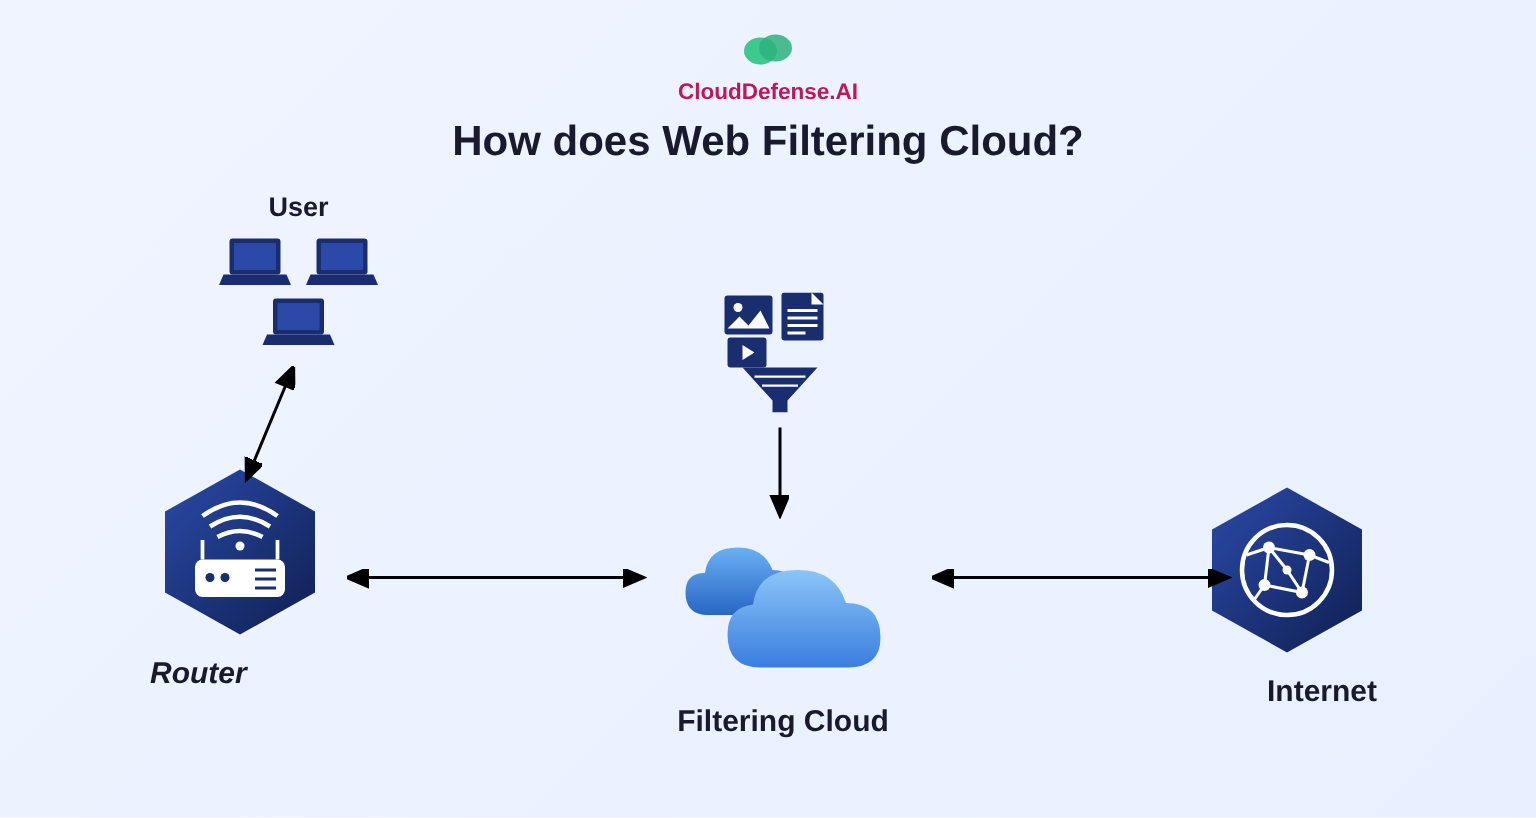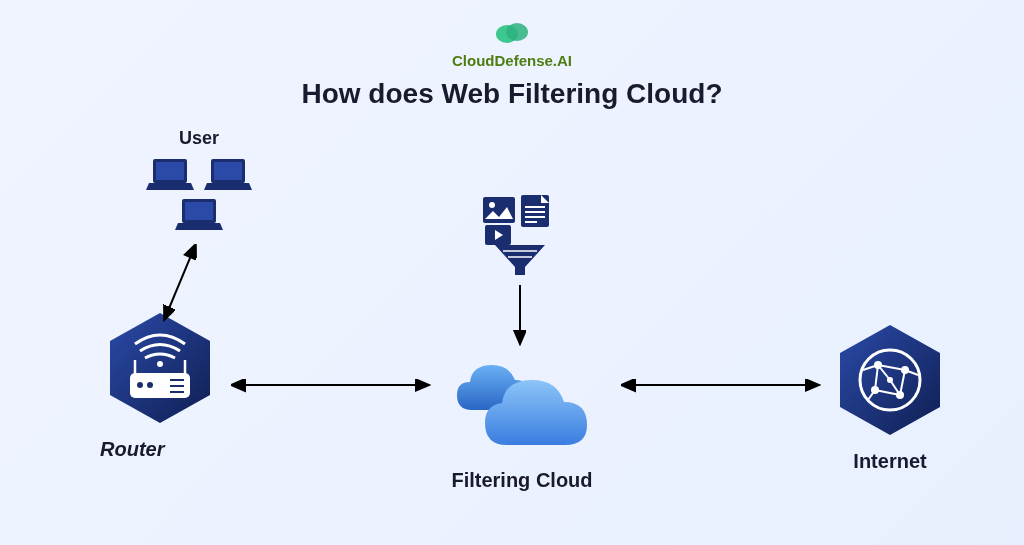--- a/index.html
+++ b/index.html
@@ -18,21 +18,21 @@
       transform: translateX(-50%);
       text-align: center;
     }
     .logo-icon {
       display: inline-block;
       margin-bottom: 4px;
     }
     .logo-text {
       font-size: 15px;
       font-weight: bold;
-      color: #4d7c0f;
+      color: #be185d;
     }
     .title {
       position: absolute;
       top: 78px;
       left: 50%;
       transform: translateX(-50%);
       font-size: 28px;
       font-weight: bold;
       color: #1a1a2e;
       white-space: nowrap;
@@ -80,22 +80,22 @@
     }
     .security-cloud-node {
       position: absolute;
       top: 350px;
       left: 437px;
       text-align: center;
     }
     .internet-node {
       position: absolute;
       top: 320px;
-      left: 830px;
-      text-align: center;
+      left: 798px;
+      text-align: right;
     }
     .node-bottom-label {
       margin-top: 10px;
       font-size: 20px;
       font-weight: bold;
       color: #1a1a2e;
     }
     .hexagon {
       width: 120px;
       height: 120px;

